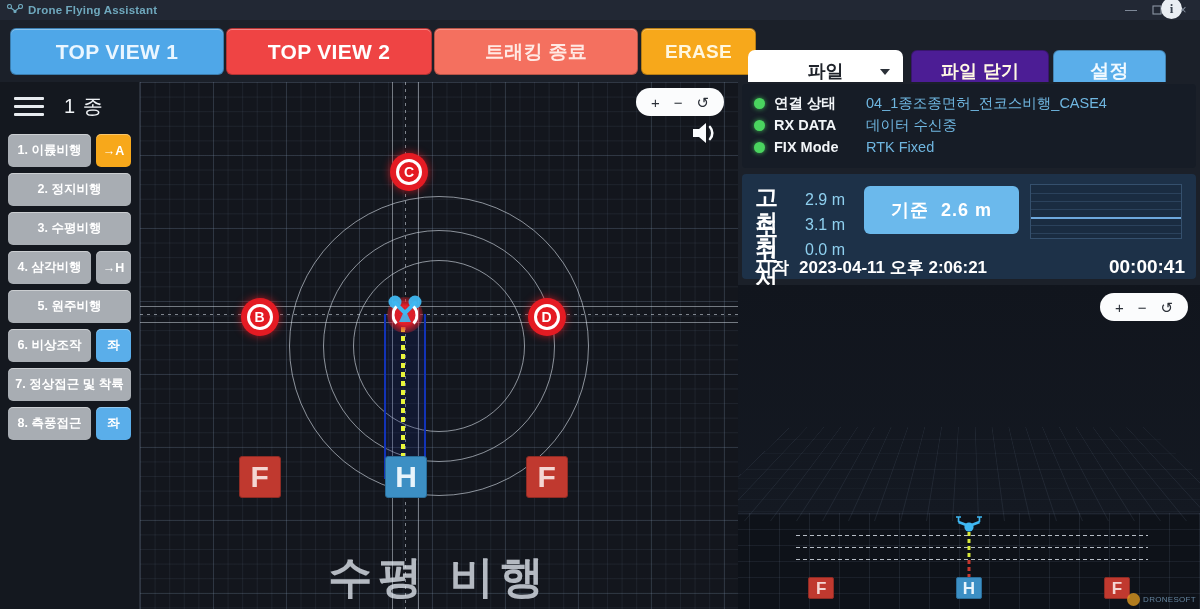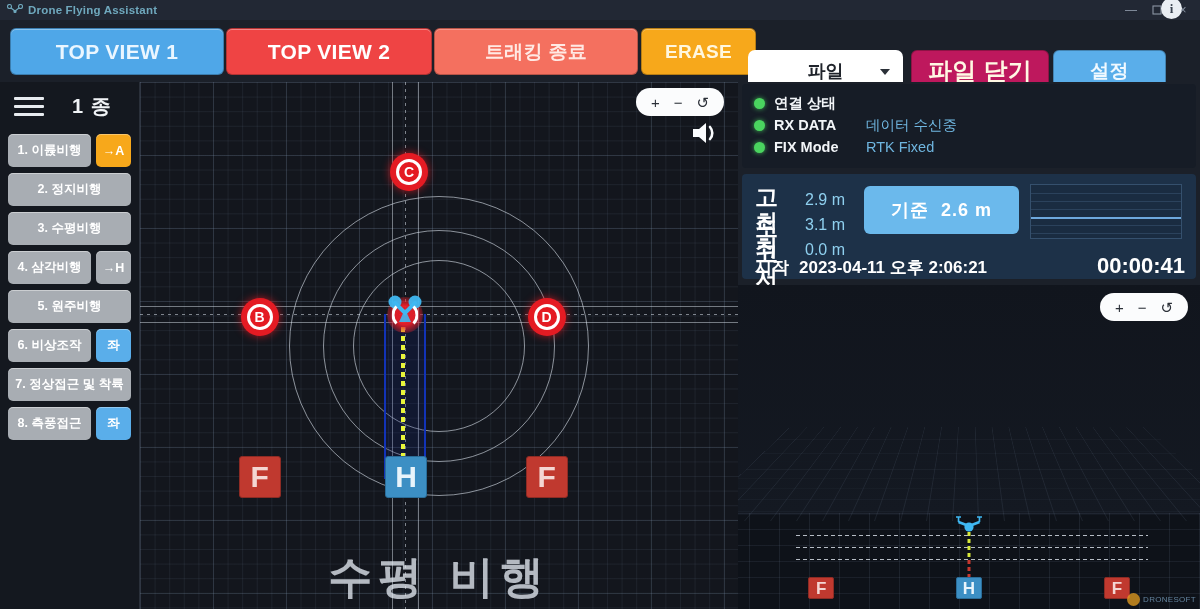--- a/index.html
+++ b/index.html
@@ -54,32 +54,32 @@
   .filesel {
     position: absolute; left: 748px; top: 30px; width: 155px; height: 42px;
     background: #ffffff; border-radius: 7px; display: flex; align-items: center; justify-content: center;
   }
   .filesel .lbl { font-size: 18px; font-weight: bold; color: #20242b; }
   .filesel .caret {
     position: absolute; right: 13px; top: 50%; margin-top: -2px;
     width: 0; height: 0; border-left: 5px solid transparent; border-right: 5px solid transparent;
     border-top: 6px solid #2b3038;
   }
-  .fclose { left: 911px; top: 30px; width: 138px; height: 42px; background: #be185d; color: #fff8e3; font-size: 24px; }
+  .fclose { left: 911px; top: 30px; width: 138px; height: 42px; background: #4c1d95; color: #fff8e3; font-size: 18px; }
   .setbtn { left: 1053px; top: 30px; width: 113px; height: 42px; background: #5aaeea; color: #f0f9ff; font-size: 19px; }
 
   
   .sidebar {
     position: absolute; left: 0; top: 82px; width: 140px; height: 527px;
     background: #14181f; border-right: 1px solid #2a303a;
   }
   .sb-head { display: flex; align-items: center; height: 48px; padding-left: 14px; }
   .burger { width: 30px; display: flex; flex-direction: column; gap: 5px; }
   .burger i { display: block; height: 3px; background: #e7ebef; border-radius: 1px; }
-  .sb-head .cls { margin-left: 28px; font-size: 20px; font-weight: bold; color: #f0f3f6; letter-spacing: 1px; }
+  .sb-head .cls { margin-left: 20px; font-size: 20px; font-weight: normal; color: #f0f3f6; letter-spacing: 1px; }
 
   .sb-list { padding: 4px 8px 0 8px; display: flex; flex-direction: column; gap: 6px; }
   .sb-row { display: flex; gap: 5px; height: 33px; }
   .sb-main {
     flex: 1; background: #a8adb3; border-radius: 5px; display: flex; align-items: center;
     justify-content: center; color: #ffffff; font-size: 12.5px; font-weight: bold;
     box-shadow: inset 0 1px 0 rgba(255,255,255,.4); white-space: nowrap; overflow: hidden;
   }
   .sb-tag {
     width: 35px; border-radius: 5px; display: flex; align-items: center; justify-content: center;
@@ -207,21 +207,21 @@
   }
   .alt-graph {
     position: absolute; right: 14px; top: 10px; width: 152px; height: 55px;
     background: #1a2c41; border: 1px solid #35506d; overflow: hidden;
   }
   .alt-graph .hl { position: absolute; left: 0; right: 0; height: 1px; background: rgba(90,125,165,.28); }
   .alt-graph .line { position: absolute; left: 0; right: 0; top: 60%; height: 2px; background: #6ea8dd; }
   .start-row { position: absolute; left: 13px; bottom: 0; display: flex; align-items: baseline; width: 430px; }
   .start-row .sk { font-size: 17px; font-weight: bold; color: #ffffff; }
   .start-row .sv { margin-left: 10px; font-size: 17px; font-weight: bold; color: #ffffff; }
-  .start-row .elapsed { margin-left: auto; font-size: 22px; font-weight: bold; color: #ffffff; }
+  .start-row .elapsed { margin-left: auto; font-size: 19px; font-weight: bold; color: #ffffff; }
 
   
   .view3d {
     position: absolute; left: 0; top: 203px; width: 462px; height: 324px;
     background: #0e1219; overflow: hidden;
   }
   .v3-sky { position: absolute; left: 0; top: 0; right: 0; height: 230px;
     background: linear-gradient(#11151d, #141922); }
   .v3-persp {
     position: absolute; left: -10%; top: 0; width: 120%; height: 236px;
@@ -401,20 +401,21 @@
     </div>
   </div>
 
   <div class="rightcol">
 
     <div class="status">
       <div id="status-rows">
           <div class="st-row">
             <div class="dot" style="background: rgb(74, 212, 95);"></div>
             <div class="st-label">연결 상태</div>
+            <div class="st-val">04_1종조종면허_전코스비행_CASE4</div>
           </div>
           <div class="st-row">
             <div class="dot" style="background: rgb(74, 212, 95);"></div>
             <div class="st-label">RX DATA</div>
             <div class="st-val">데이터 수신중</div>
           </div>
           <div class="st-row">
             <div class="dot" style="background: rgb(74, 212, 95);"></div>
             <div class="st-label">FIX Mode</div>
             <div class="st-val">RTK Fixed</div>

